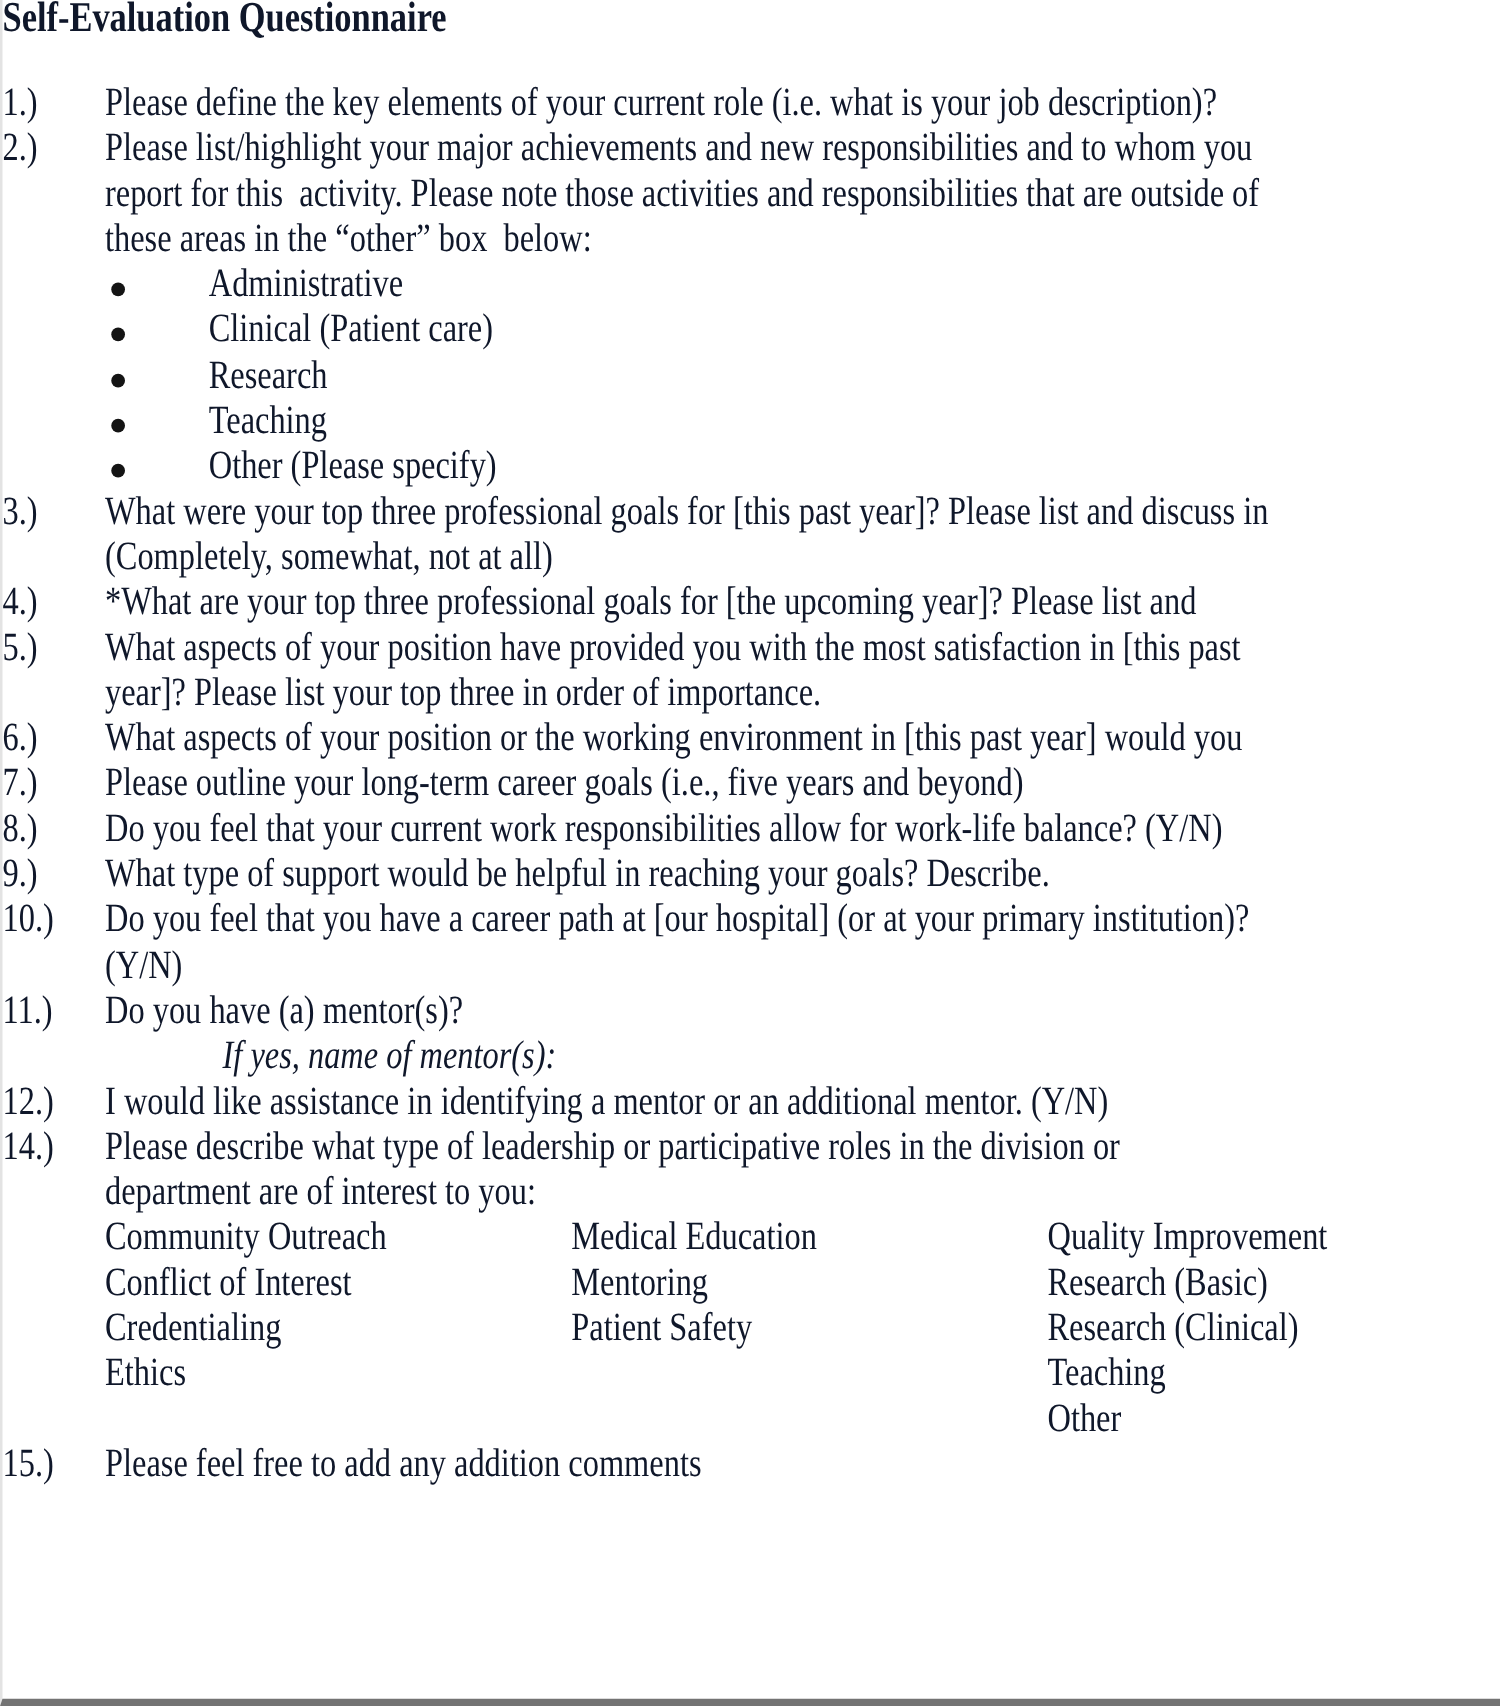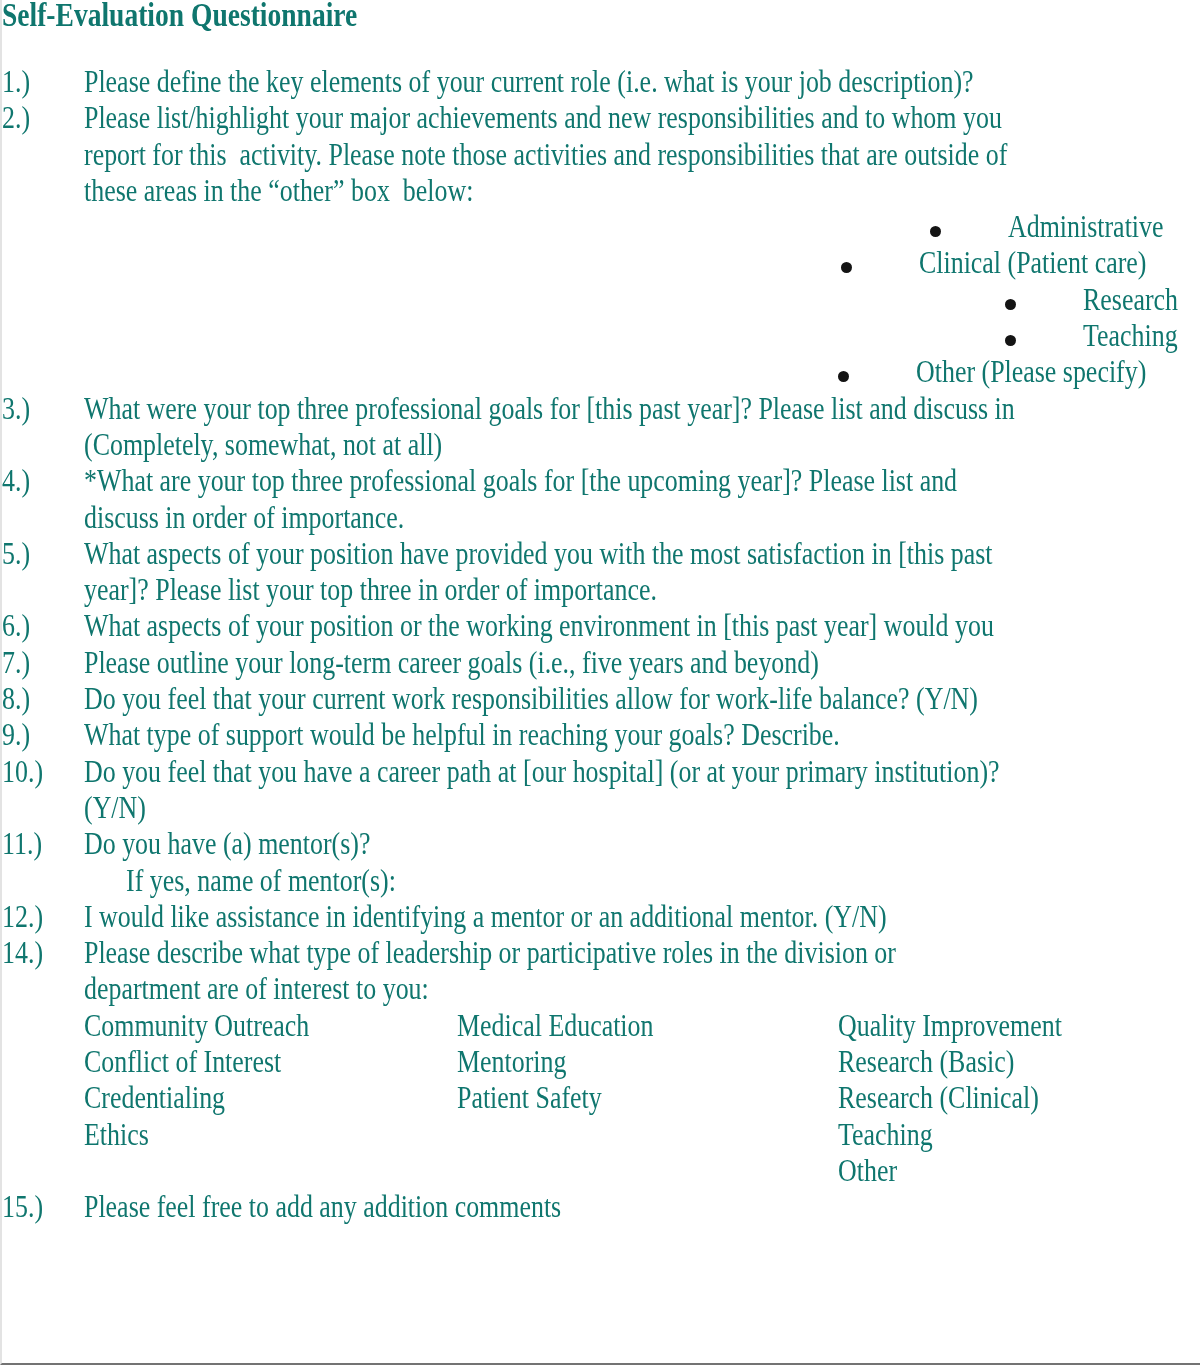--- a/index.html
+++ b/index.html
@@ -8,23 +8,23 @@
     background: #ffffff;
   }
   .page {
     position: relative;
     width: 1200px;
     height: 1365px;
     overflow: hidden;
     box-sizing: border-box;
     background: #ffffff;
     border-left: 2px solid #e3e3e3;
-    border-bottom: 2px solid #737373;
+    border-bottom: 6px solid #737373;
     font-family: "Liberation Serif", "DejaVu Serif", serif;
-    color: #0f766e;
+    color: #0f172a;
     font-size: 32px;
     line-height: 36.3px;
   }
   
   .tx {
     display: inline-block;
     transform: scaleX(0.81);
     transform-origin: 0 50%;
     white-space: pre;
   }
@@ -51,39 +51,39 @@
   .content {
     flex: 1 1 auto;
     min-width: 0;
   }
   .line {
     white-space: nowrap;
   }
   .b {
     display: flex;
     align-items: flex-start;
-    justify-content: flex-end;
   }
   .dotcell {
     flex: 0 0 83px;
     width: 83px;
     padding-left: 5px;
     box-sizing: border-box;
   }
   .circle {
     display: inline-block;
     width: 11px;
     height: 11px;
     border-radius: 50%;
     background: #141414;
     margin-top: 13px;
   }
   .subline {
-    margin-left: 42px;
-    white-space: nowrap;
+    margin-left: 94px;
+    white-space: nowrap;
+    font-style: italic;
   }
   .cols {
     display: flex;
     align-items: flex-start;
   }
   .col0 { flex: 0 0 373px; width: 373px; }
   .col1 { flex: 0 0 381px; width: 381px; }
   .col2 { flex: 1 1 auto; }
 </style>
 </head>
@@ -130,21 +130,20 @@
         <div class="num"><span class="tx">3.)</span></div>
         <div class="content">
           <div class="line"><span class="tx">What were your top three professional goals for [this past year]? Please list and discuss in</span></div>
           <div class="line"><span class="tx">(Completely, somewhat, not at all)</span></div>
         </div>
       </div>
       <div class="q">
         <div class="num"><span class="tx">4.)</span></div>
         <div class="content">
           <div class="line"><span class="tx">*What are your top three professional goals for [the upcoming year]? Please list and</span></div>
-          <div class="line"><span class="tx">discuss in order of importance.</span></div>
         </div>
       </div>
       <div class="q">
         <div class="num"><span class="tx">5.)</span></div>
         <div class="content">
           <div class="line"><span class="tx">What aspects of your position have provided you with the most satisfaction in [this past</span></div>
           <div class="line"><span class="tx">year]? Please list your top three in order of importance.</span></div>
         </div>
       </div>
       <div class="q">

